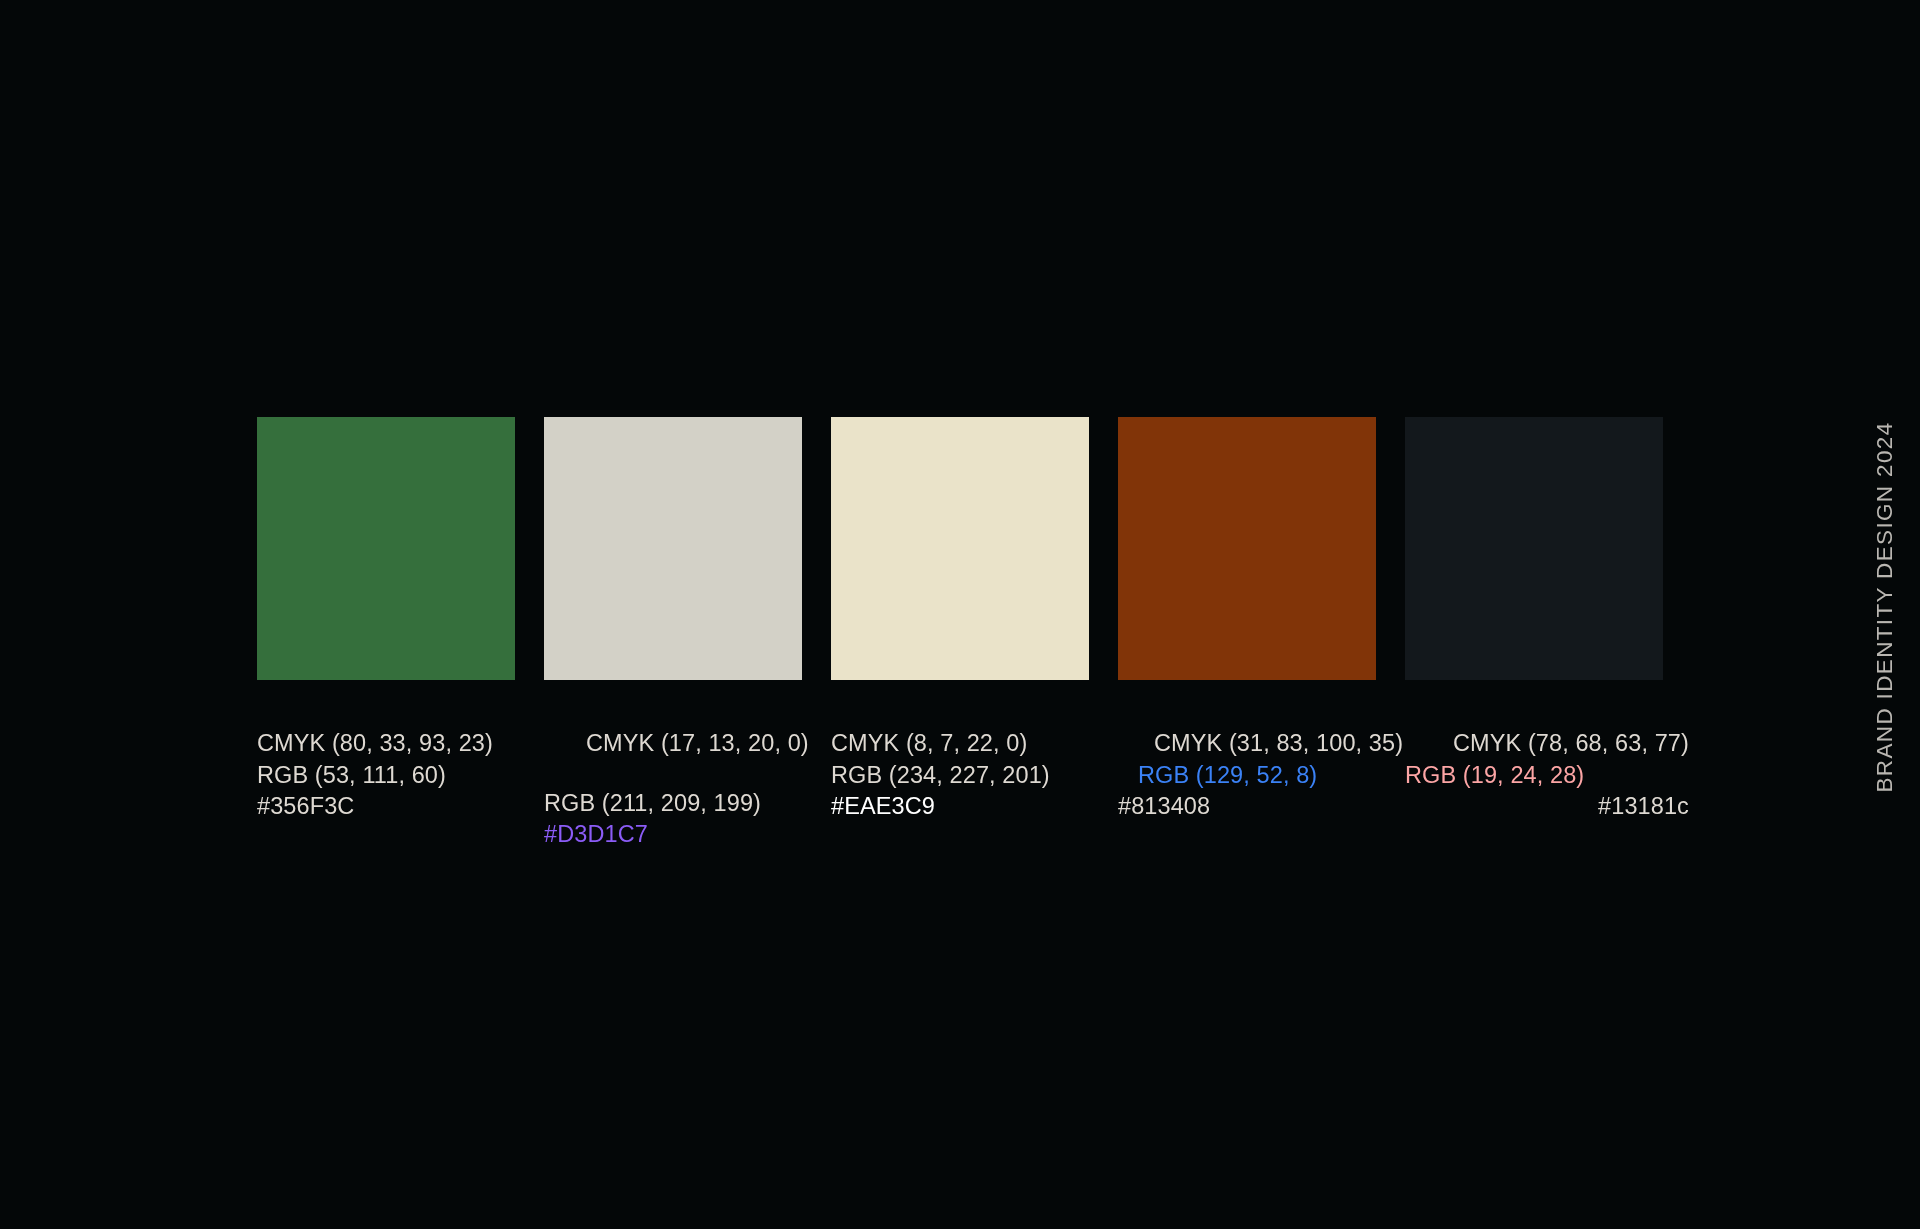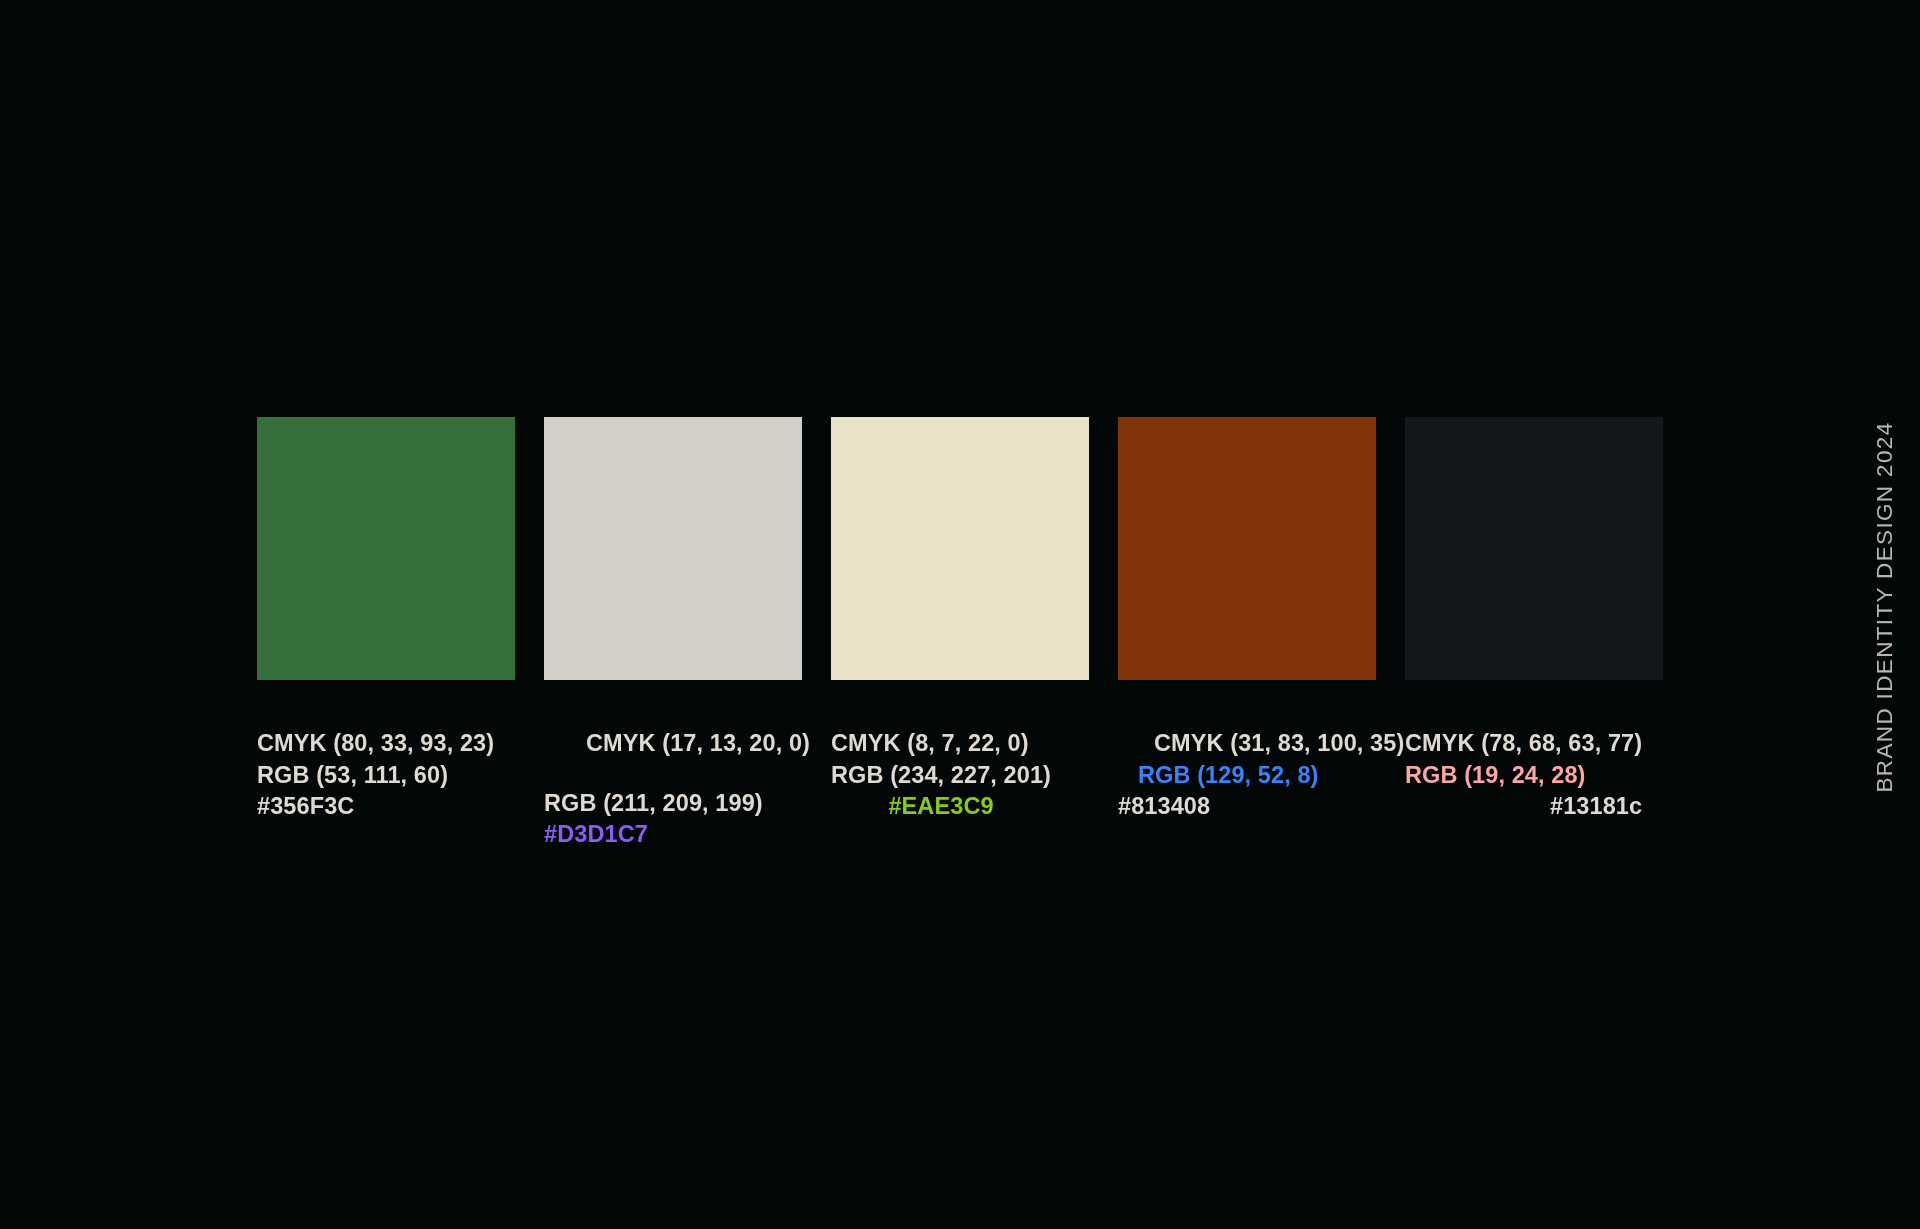--- a/index.html
+++ b/index.html
@@ -53,21 +53,21 @@
     display: block;
     white-space: nowrap;
   }
 
   .spec-line {
     display: block;
     font-size: 23.5px;
     line-height: 31.5px;
     letter-spacing: 0.1px;
     color: #ded9d2;
-    font-weight: 700;
+    font-weight: 400;
   }
 
   
   #side-caption {
     position: absolute;
     right: 18px;
     top: 590px;
     width: 34px;
     height: 404px;
     display: flex;
@@ -107,35 +107,35 @@
           <span class="spec-line" style="color: rgb(222, 217, 210); margin-left: 42px;">CMYK (17, 13, 20, 0)</span>
           <span class="spec-line" style="color: rgb(222, 217, 210); margin-top: 28px;">RGB (211, 209, 199)</span>
           <span class="spec-line" style="color: #8b5cf6;">#D3D1C7</span>
         </div>
       </div>
       <div class="swatch-cell">
         <div class="swatch-chip" style="background-color: rgb(234, 227, 201);"></div>
         <div class="swatch-specs">
           <span class="spec-line" style="color: rgb(222, 217, 210);">CMYK (8, 7, 22, 0)</span>
           <span class="spec-line" style="color: rgb(222, 217, 210);">RGB (234, 227, 201)</span>
-          <span class="spec-line" style="color: #84cc16; text-align: center;">#EAE3C9</span>
+          <span class="spec-line" style="color: #ffffff;">#EAE3C9</span>
         </div>
       </div>
       <div class="swatch-cell">
         <div class="swatch-chip" style="background-color: rgb(129, 52, 8);"></div>
         <div class="swatch-specs">
           <span class="spec-line" style="color: rgb(222, 217, 210); margin-left: 36px;">CMYK (31, 83, 100, 35)</span>
           <span class="spec-line" style="color: #3b82f6; margin-left: 20px;">RGB (129, 52, 8)</span>
           <span class="spec-line" style="color: rgb(222, 217, 210);">#813408</span>
         </div>
       </div>
       <div class="swatch-cell">
         <div class="swatch-chip" style="background-color: rgb(19, 24, 28);"></div>
         <div class="swatch-specs">
-          <span class="spec-line" style="color: rgb(222, 217, 210);">CMYK (78, 68, 63, 77)</span>
+          <span class="spec-line" style="color: rgb(222, 217, 210); margin-left: 48px;">CMYK (78, 68, 63, 77)</span>
           <span class="spec-line" style="color: #fca5a5;">RGB (19, 24, 28)</span>
           <span class="spec-line" style="color: rgb(222, 217, 210); text-align: right;">#13181c</span>
         </div>
       </div>
     </div>
 
   <div id="side-caption">
     <span id="side-caption-text" style="color: rgb(185, 182, 177);">BRAND IDENTITY DESIGN 2024</span>
   </div>
 

